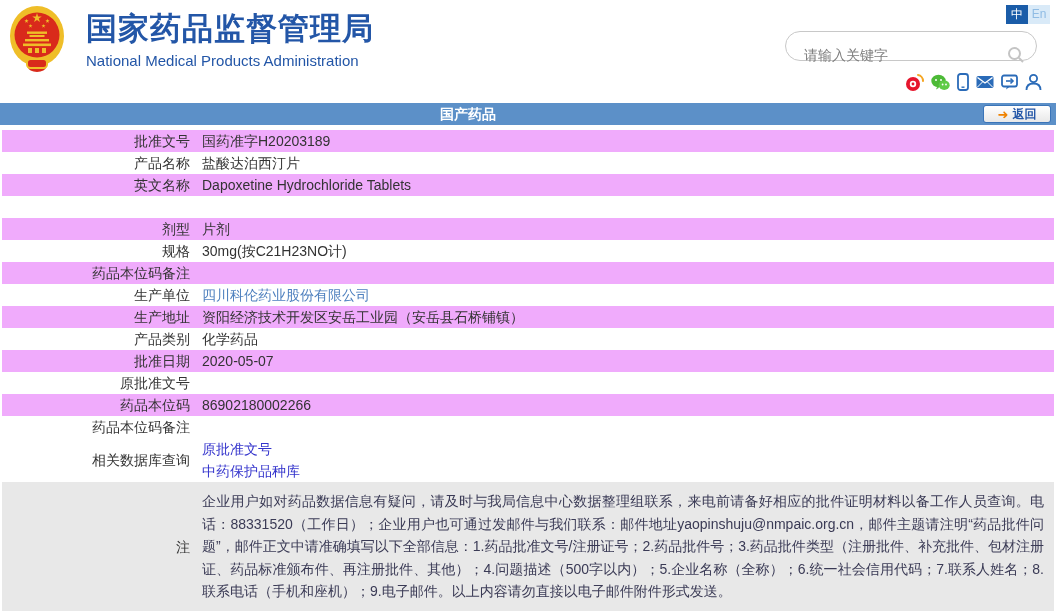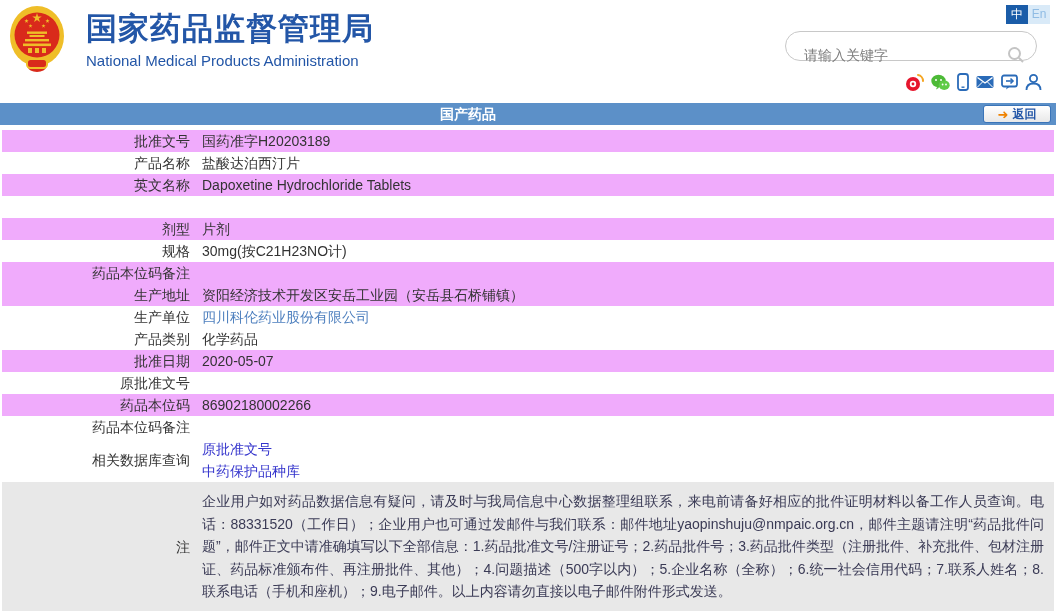--- a/index.html
+++ b/index.html
@@ -169,27 +169,27 @@
     <div class="cell-value">片剂</div>
   </div>
   <div class="row">
     <div class="cell-label">规格</div>
     <div class="cell-value">30mg(按C21H23NO计)</div>
   </div>
   <div class="row shaded">
     <div class="cell-label">药品本位码备注</div>
     <div class="cell-value"></div>
   </div>
+  <div class="row">
+    <div class="cell-label">生产单位</div>
+    <div class="cell-value company-link">四川科伦药业股份有限公司</div>
+  </div>
   <div class="row shaded">
     <div class="cell-label">生产地址</div>
     <div class="cell-value">资阳经济技术开发区安岳工业园（安岳县石桥铺镇）</div>
-  </div>
-  <div class="row">
-    <div class="cell-label">生产单位</div>
-    <div class="cell-value company-link">四川科伦药业股份有限公司</div>
   </div>
   <div class="row">
     <div class="cell-label">产品类别</div>
     <div class="cell-value">化学药品</div>
   </div>
   <div class="row shaded">
     <div class="cell-label">批准日期</div>
     <div class="cell-value">2020-05-07</div>
   </div>
   <div class="row">

